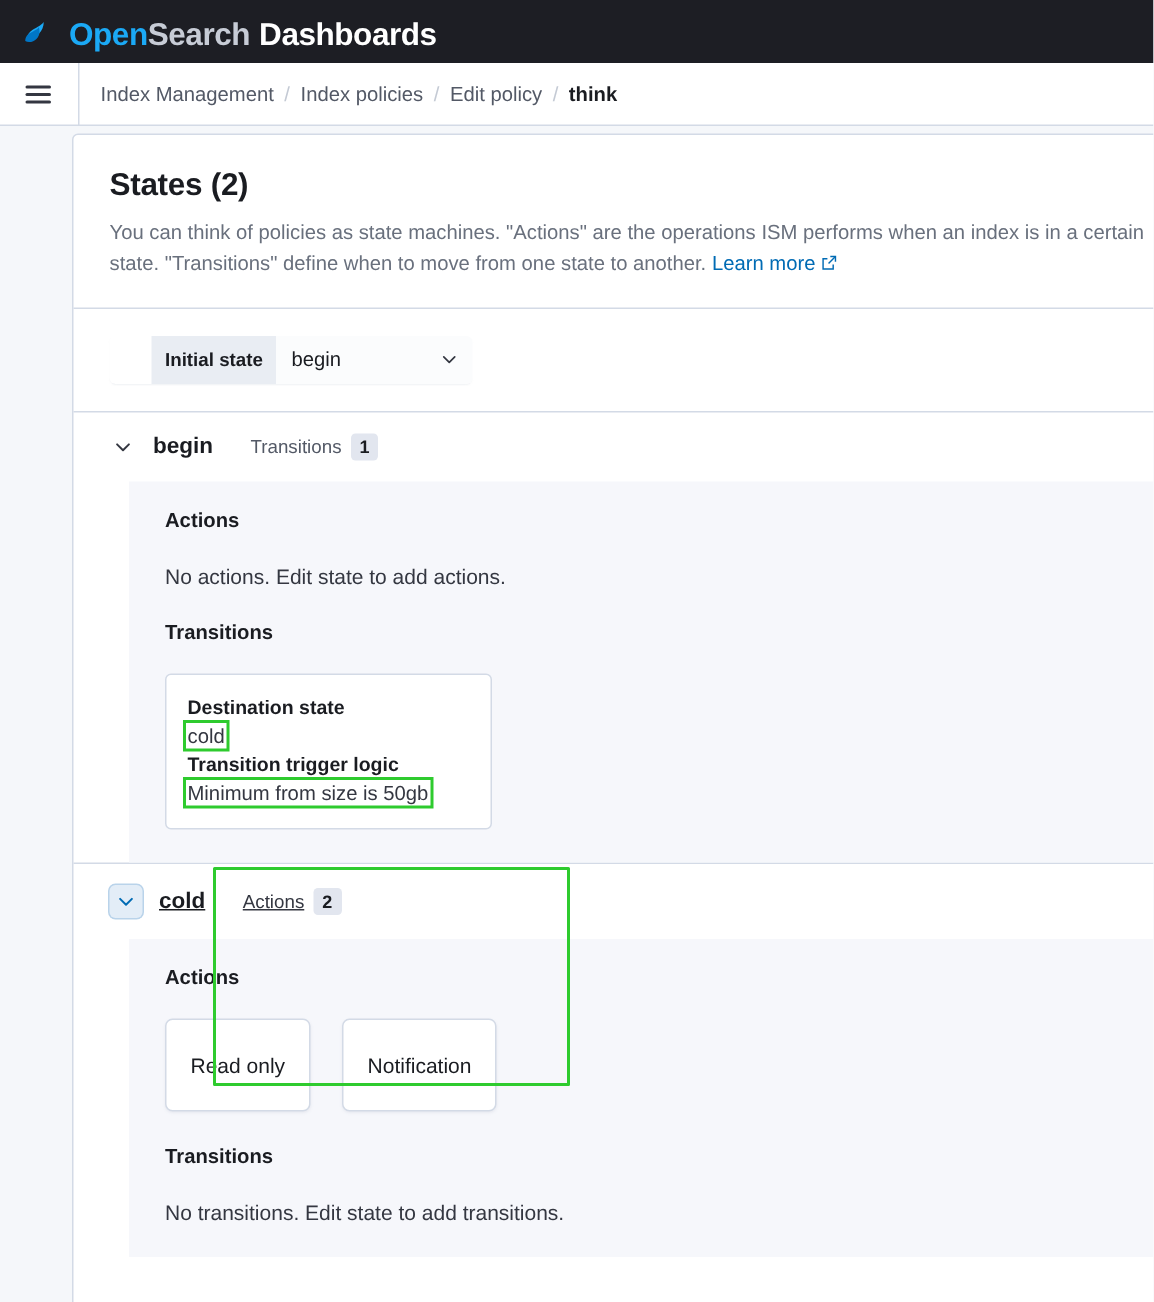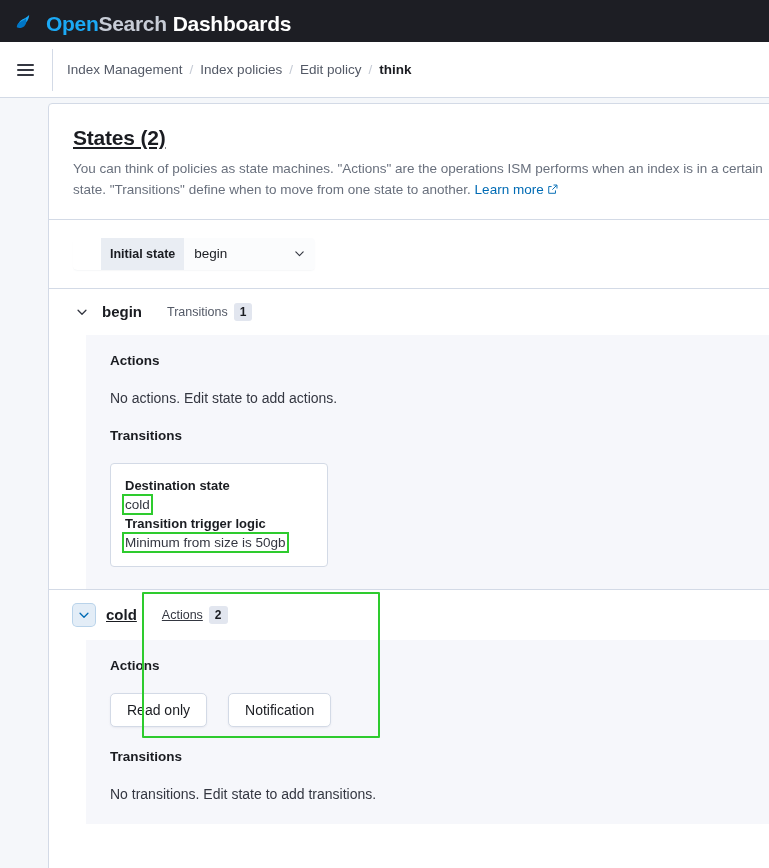--- a/index.html
+++ b/index.html
@@ -28,21 +28,21 @@
     letter-spacing: -0.3px;
     line-height: 1;
     white-space: nowrap;
   }
   .logo-open { color: #1ba9f5; }
   .logo-search { color: #c7ccd6; }
   .logo-dash { color: #ffffff; margin-left: 6px; }
 
   
   .crumb-bar {
-    height: 56px;
+    height: 42px;
     background: #ffffff;
     display: flex;
     align-items: center;
     border-bottom: 1px solid #d3dae6;
   }
   .hamburger {
     width: 38px;
     display: flex;
     flex-direction: column;
     align-items: center;
@@ -89,21 +89,20 @@
     min-height: 800px;
   }
 
   
   .panel-head { padding: 22px 24px 18px 24px; }
   .panel-title {
     font-size: 21px;
     font-weight: bold;
     color: #1a1c21;
     letter-spacing: -0.2px;
-    text-decoration: underline;
   }
   .panel-desc {
     margin-top: 9px;
     font-size: 13.5px;
     line-height: 1.55;
     color: #69707d;
     max-width: 715px;
   }
   .link {
     color: #006bb4;
@@ -256,21 +255,21 @@
   .action-row {
     display: flex;
     gap: 21px;
     margin-top: 20px;
   }
   .action-btn {
     background: #ffffff;
     border: 1px solid #d3dae6;
     border-radius: 5px;
     min-width: 97px;
-    height: 34px;
+    height: 62px;
     display: flex;
     align-items: center;
     justify-content: center;
     font-size: 14px;
     color: #1a1c21;
     padding: 0 16px;
     cursor: pointer;
     box-shadow: 0 1px 2px rgba(152,162,179,.15);
   }
 </style>

